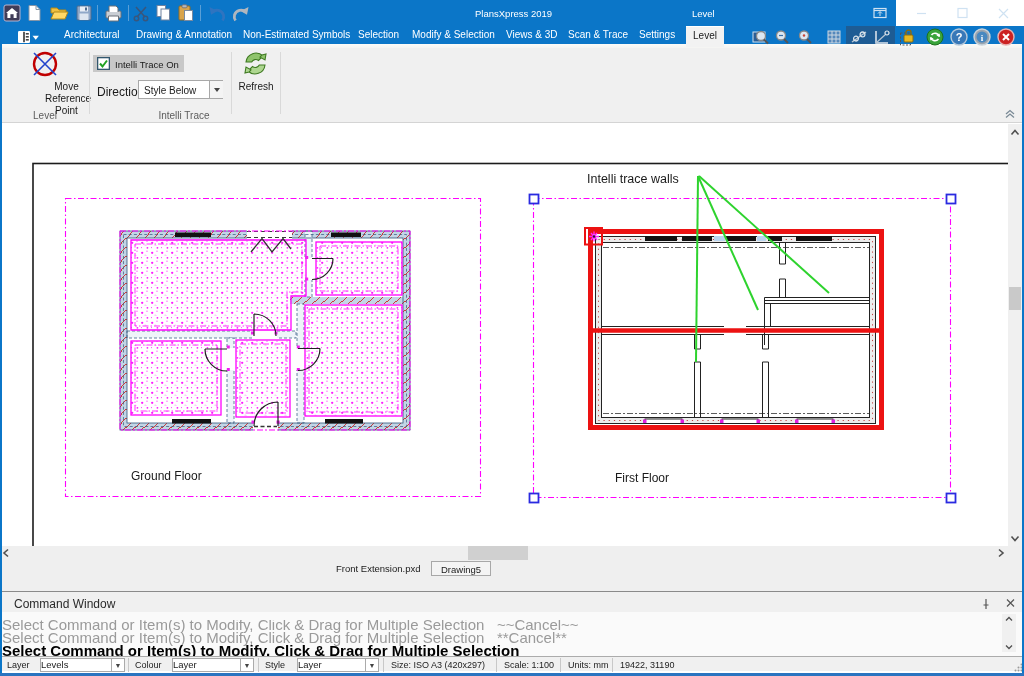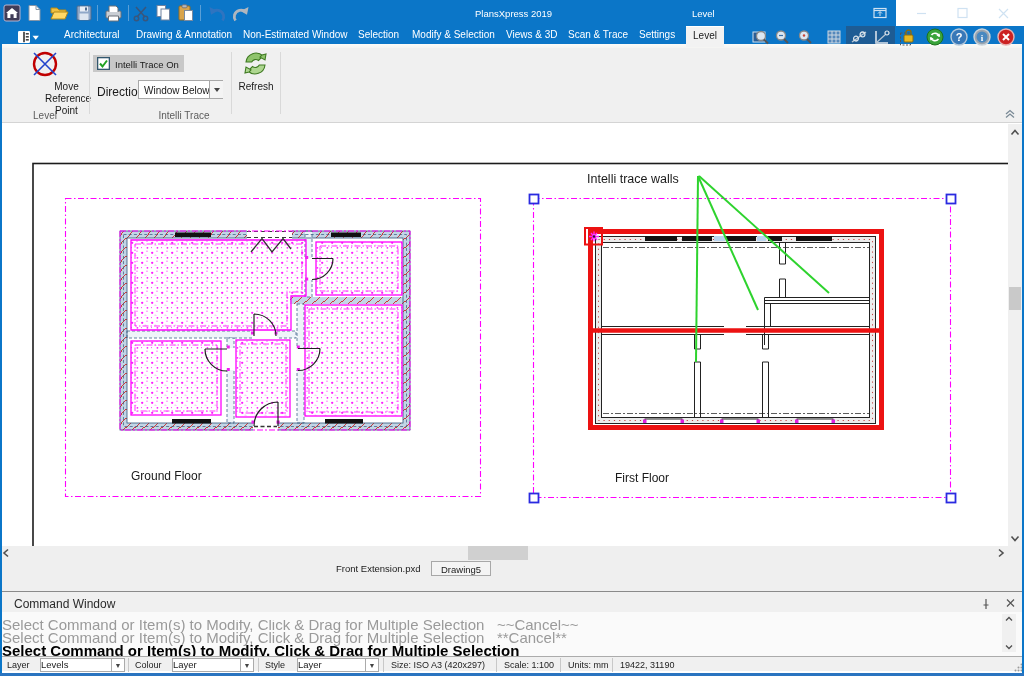--- a/index.html
+++ b/index.html
@@ -114,21 +114,21 @@
     <svg class="abs" style="left:18px;top:5px" width="24" height="13" viewBox="0 0 24 13">
       <rect x="0" y="0" width="12" height="12" rx="1.2" fill="#fff"></rect>
       <rect x="5.2" y="0.8" width="1.6" height="10.4" fill="#333"></rect>
       <rect x="7.8" y="2" width="3" height="1.6" fill="#444"></rect>
       <rect x="7.8" y="5" width="3" height="1.6" fill="#444"></rect>
       <rect x="7.8" y="8" width="3" height="1.6" fill="#444"></rect>
       <path d="M14.5 4.8 l3.2 4 3.2 -4 z" fill="#fff"></path>
     </svg>
     <div class="rtab" style="left:64px;">Architectural</div>
     <div class="rtab" style="left:136px;">Drawing &amp; Annotation</div>
-    <div class="rtab" style="left:243px;">Non-Estimated Window</div>
+    <div class="rtab" style="left:243px;">Non-Estimated Symbols</div>
     <div class="rtab" style="left:358px;">Selection</div>
     <div class="rtab" style="left:412px;">Modify &amp; Selection</div>
     <div class="rtab" style="left:506px;">Views &amp; 3D</div>
     <div class="rtab" style="left:568px;">Scan &amp; Trace</div>
     <div class="rtab" style="left:639px;">Settings</div>
     <div class="rtab active" style="left:686px;width:38px;">Level</div>
     <svg class="abs" style="left:740px;top:0" width="284px" height="22" viewBox="0 0 284 22">
 
       <g transform="translate(20,11)">
         <rect x="-7" y="-5" width="12" height="10" fill="#2a5e96" stroke="#cfe0ee" stroke-width="1"></rect>
@@ -207,21 +207,21 @@
     <div class="gsep" style="left:87px;"></div>
 
     <div class="abs" style="left:91px;top:7px;width:91px;height:17px;background:#c8c8c8;"></div>
     <svg class="abs" style="left:95px;top:9px" width="13" height="13" viewBox="0 0 13 13">
       <rect x="0.5" y="0.5" width="12" height="12" fill="#fff" stroke="#33576e" stroke-width="1.6"></rect>
       <path d="M3 6.5 L5.5 9.5 L10 3.5" fill="none" stroke="#21a121" stroke-width="2"></path>
     </svg>
     <div class="abs" style="left:113px;top:11px;font-size:9.5px;color:#1a1a1a;">Intelli Trace On</div>
     <div class="abs" style="left:95px;top:37px;font-size:12px;color:#1a1a1a;">Direction</div>
     <div class="abs" style="left:136px;top:32px;width:85px;height:19px;background:#fff;border:1px solid #a8a8a8;">
-      <div class="abs" style="left:5px;top:4px;font-size:10px;color:#1a1a1a;">Window Below</div>
+      <div class="abs" style="left:5px;top:4px;font-size:10px;color:#1a1a1a;">Style Below</div>
       <div class="abs" style="left:70px;top:0;width:14px;height:17px;border-left:1px solid #a8a8a8;background:#f4f4f4;">
         <svg width="14" height="17" viewBox="0 0 14 17">
             <path d="M4 7 l3 4 3 -4 z" fill="#444"></path>
           </svg>
       </div>
     </div>
     <div class="grplabel" style="left:152px;width:60px;">Intelli Trace</div>
     <div class="gsep" style="left:229px;"></div>
 
     <svg class="abs" style="left:239px;top:1px" width="29" height="29" viewBox="0 0 29 29">

